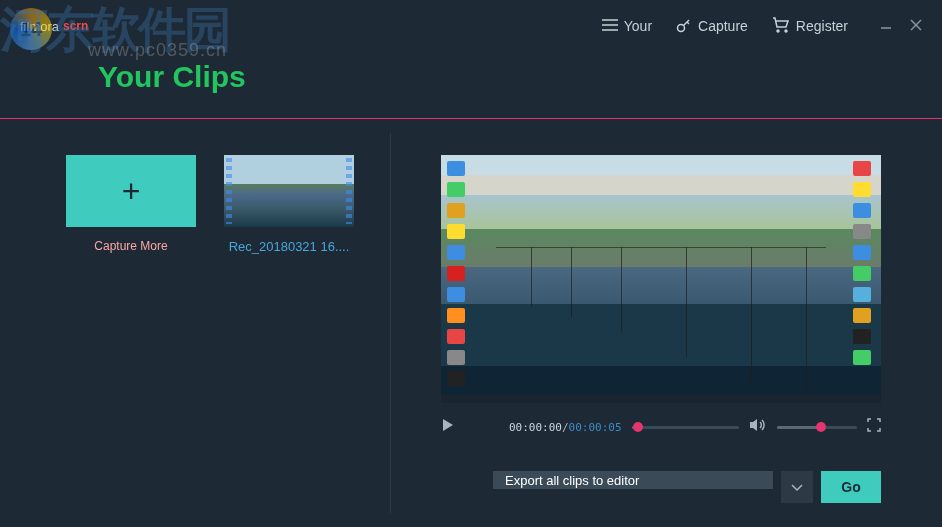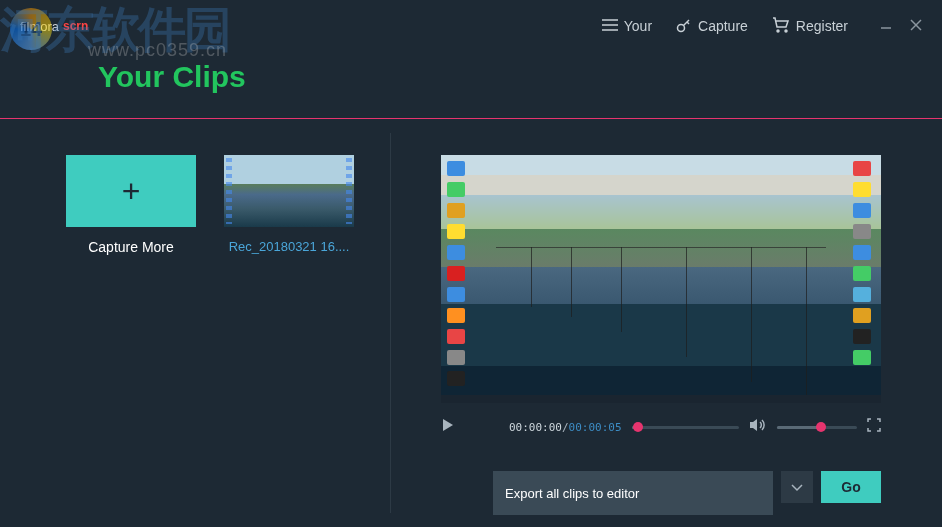--- a/index.html
+++ b/index.html
@@ -138,22 +138,22 @@
       background: #3fccbf;
       display: flex;
       align-items: center;
       justify-content: center;
       font-size: 32px;
       font-weight: 300;
       color: #1d2934;
       cursor: pointer;
     }
     .capture-more-label {
-      color: #ffffff;
-      font-size: 14px;
+      color: #fca5a5;
+      font-size: 12px;
     }
     .clip-thumb {
       width: 130px;
       height: 72px;
       background: linear-gradient(to bottom, #b0d0e0 0%, #b0d0e0 40%, #5a7d5a 40%, #4a6a8a 55%, #3a5a6a 75%, #1a3a4a 100%);
       position: relative;
       cursor: pointer;
       overflow: hidden;
     }
     .clip-thumb::before {
@@ -329,21 +329,21 @@
     .export-row {
       width: 440px;
       margin-top: 28px;
       display: flex;
       gap: 8px;
       justify-content: flex-end;
     }
     .export-select {
       flex: 1;
       max-width: 280px;
-      height: 44px;
+      height: 18px;
       background: #3a4a56;
       display: flex;
       align-items: center;
       padding: 0 12px;
       font-size: 13px;
       color: #fff;
       cursor: pointer;
     }
     .export-dropdown {
       width: 32px;

